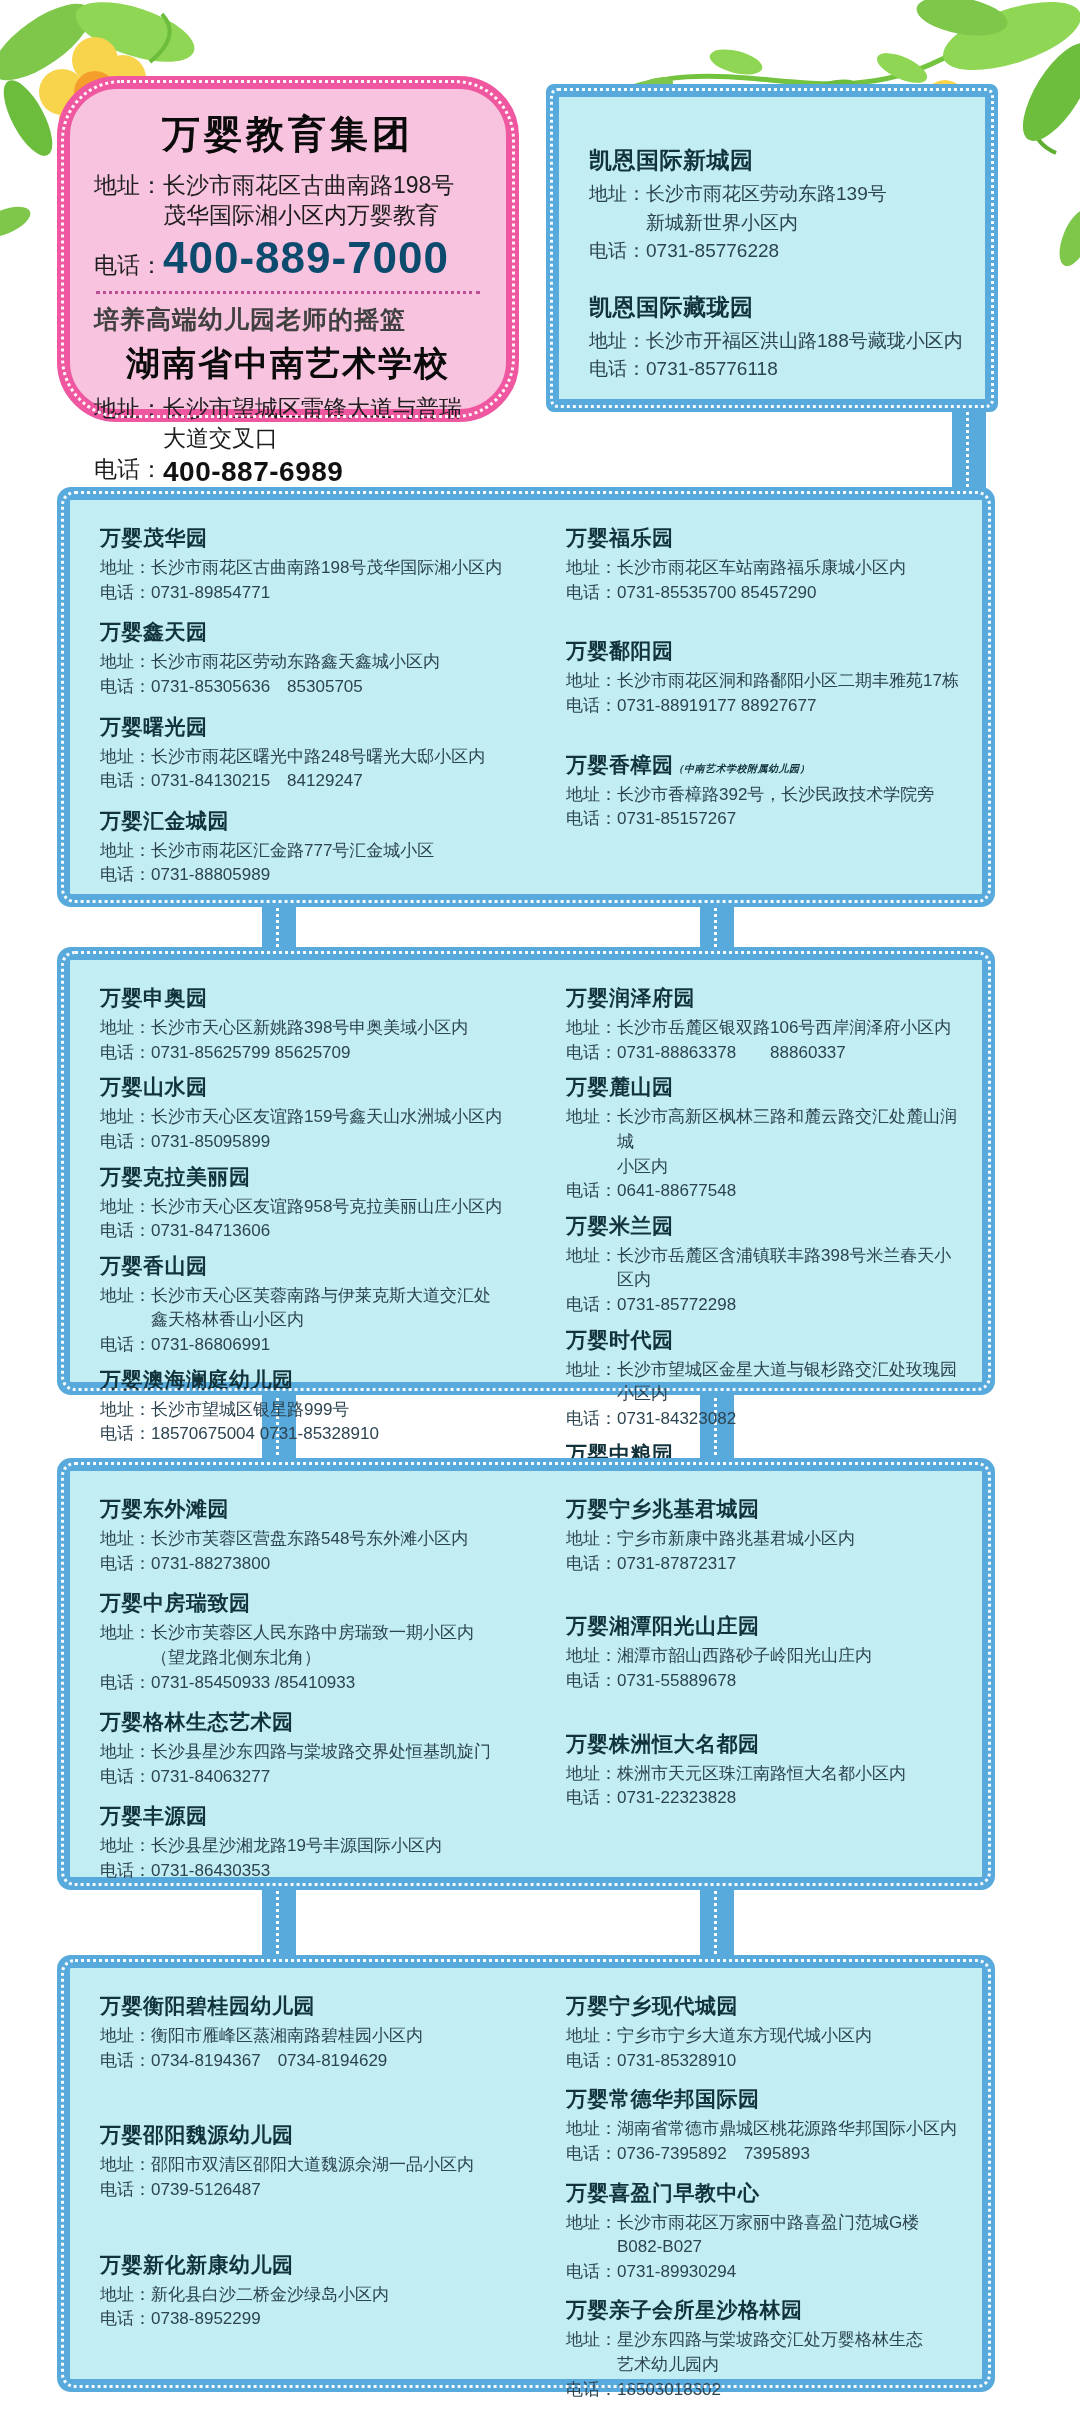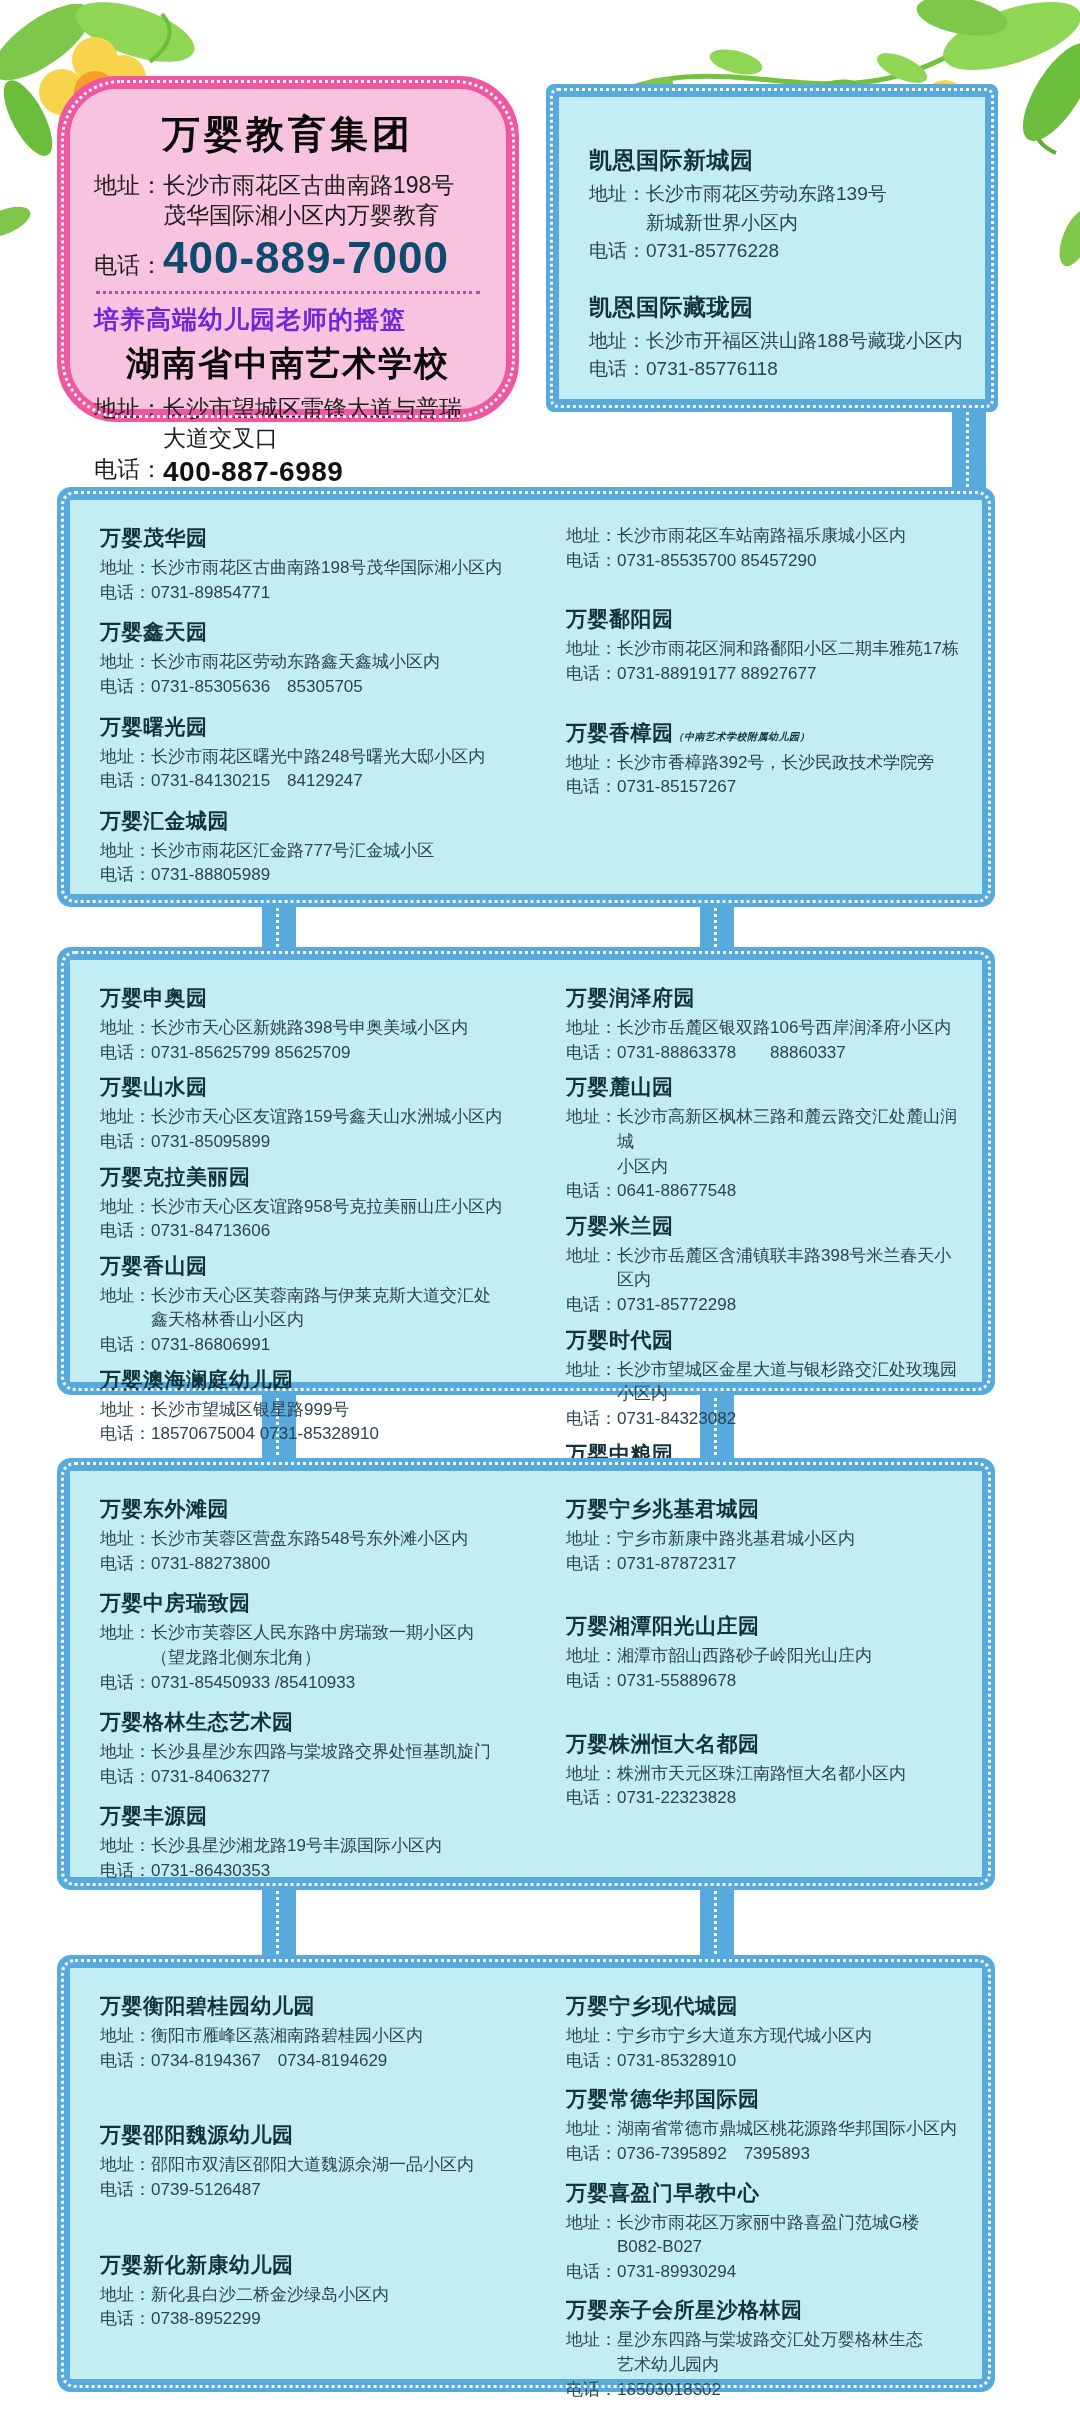--- a/index.html
+++ b/index.html
@@ -27,21 +27,21 @@
   }
   .g-title{ font-size:38px; font-weight:800; color:#0b0b0b; text-align:center;
             letter-spacing:4px; margin:4px 0 10px; }
   .info-row{ display:flex; font-size:23px; color:#1d1d1d; line-height:1.32; font-weight:500; }
   .info-row .lbl{ white-space:nowrap; }
   .info-row .val{ white-space:pre-wrap; word-break:break-all; }
   .phone-row{ display:flex; align-items:baseline; margin-top:2px; }
   .phone-row .lbl{ font-size:23px; font-weight:500; color:#1d1d1d; white-space:nowrap; }
   .big-phone{ font-size:44px; font-weight:800; color:#0c4a6e; letter-spacing:1px; line-height:1.12; }
   .pink-divider{ border-top:3px dotted #b94f97; margin:9px 2px 9px; }
-  .slogan{ font-size:25px; font-weight:800; color:#6d28d9; margin-bottom:5px; letter-spacing:1px; }
+  .slogan{ font-size:25px; font-weight:800; color:#404040; margin-bottom:5px; letter-spacing:1px; }
   .school-title{ font-size:34px; font-weight:800; color:#0b0b0b; text-align:center;
                  margin-bottom:6px; letter-spacing:2px; }
   .mid-phone{ font-size:28px; font-weight:600; color:#111; letter-spacing:.5px; }
 
   
   .blue{ background:#c2eef3; border:13px solid #58aadd; border-radius:14px; }
   .kaien-card{ left:546px; top:84px; width:452px; height:328px; border-radius:8px;
                padding:48px 18px 0 30px; }
   .e-name{ font-size:21px; font-weight:800; color:#12333c; letter-spacing:.5px; margin-bottom:4px; }
   .e-note{ font-size:10px; font-weight:600;font-style:italic; }
@@ -234,20 +234,21 @@
               <span class="val">长沙市雨花区汇金路777号汇金城小区</span>
             </div>
             <div class="e-row">
               <span class="lbl">电话：</span>
               <span class="val">0731-88805989</span>
             </div>
           </div>
         </div>
         <div class="col col-1">
           <div class="entry">
+            <div class="e-name">万婴福乐园</div>
             <div class="e-row">
               <span class="lbl">地址：</span>
               <span class="val">长沙市雨花区车站南路福乐康城小区内</span>
             </div>
             <div class="e-row">
               <span class="lbl">电话：</span>
               <span class="val">0731-85535700 85457290</span>
             </div>
           </div>
           <div class="entry">

